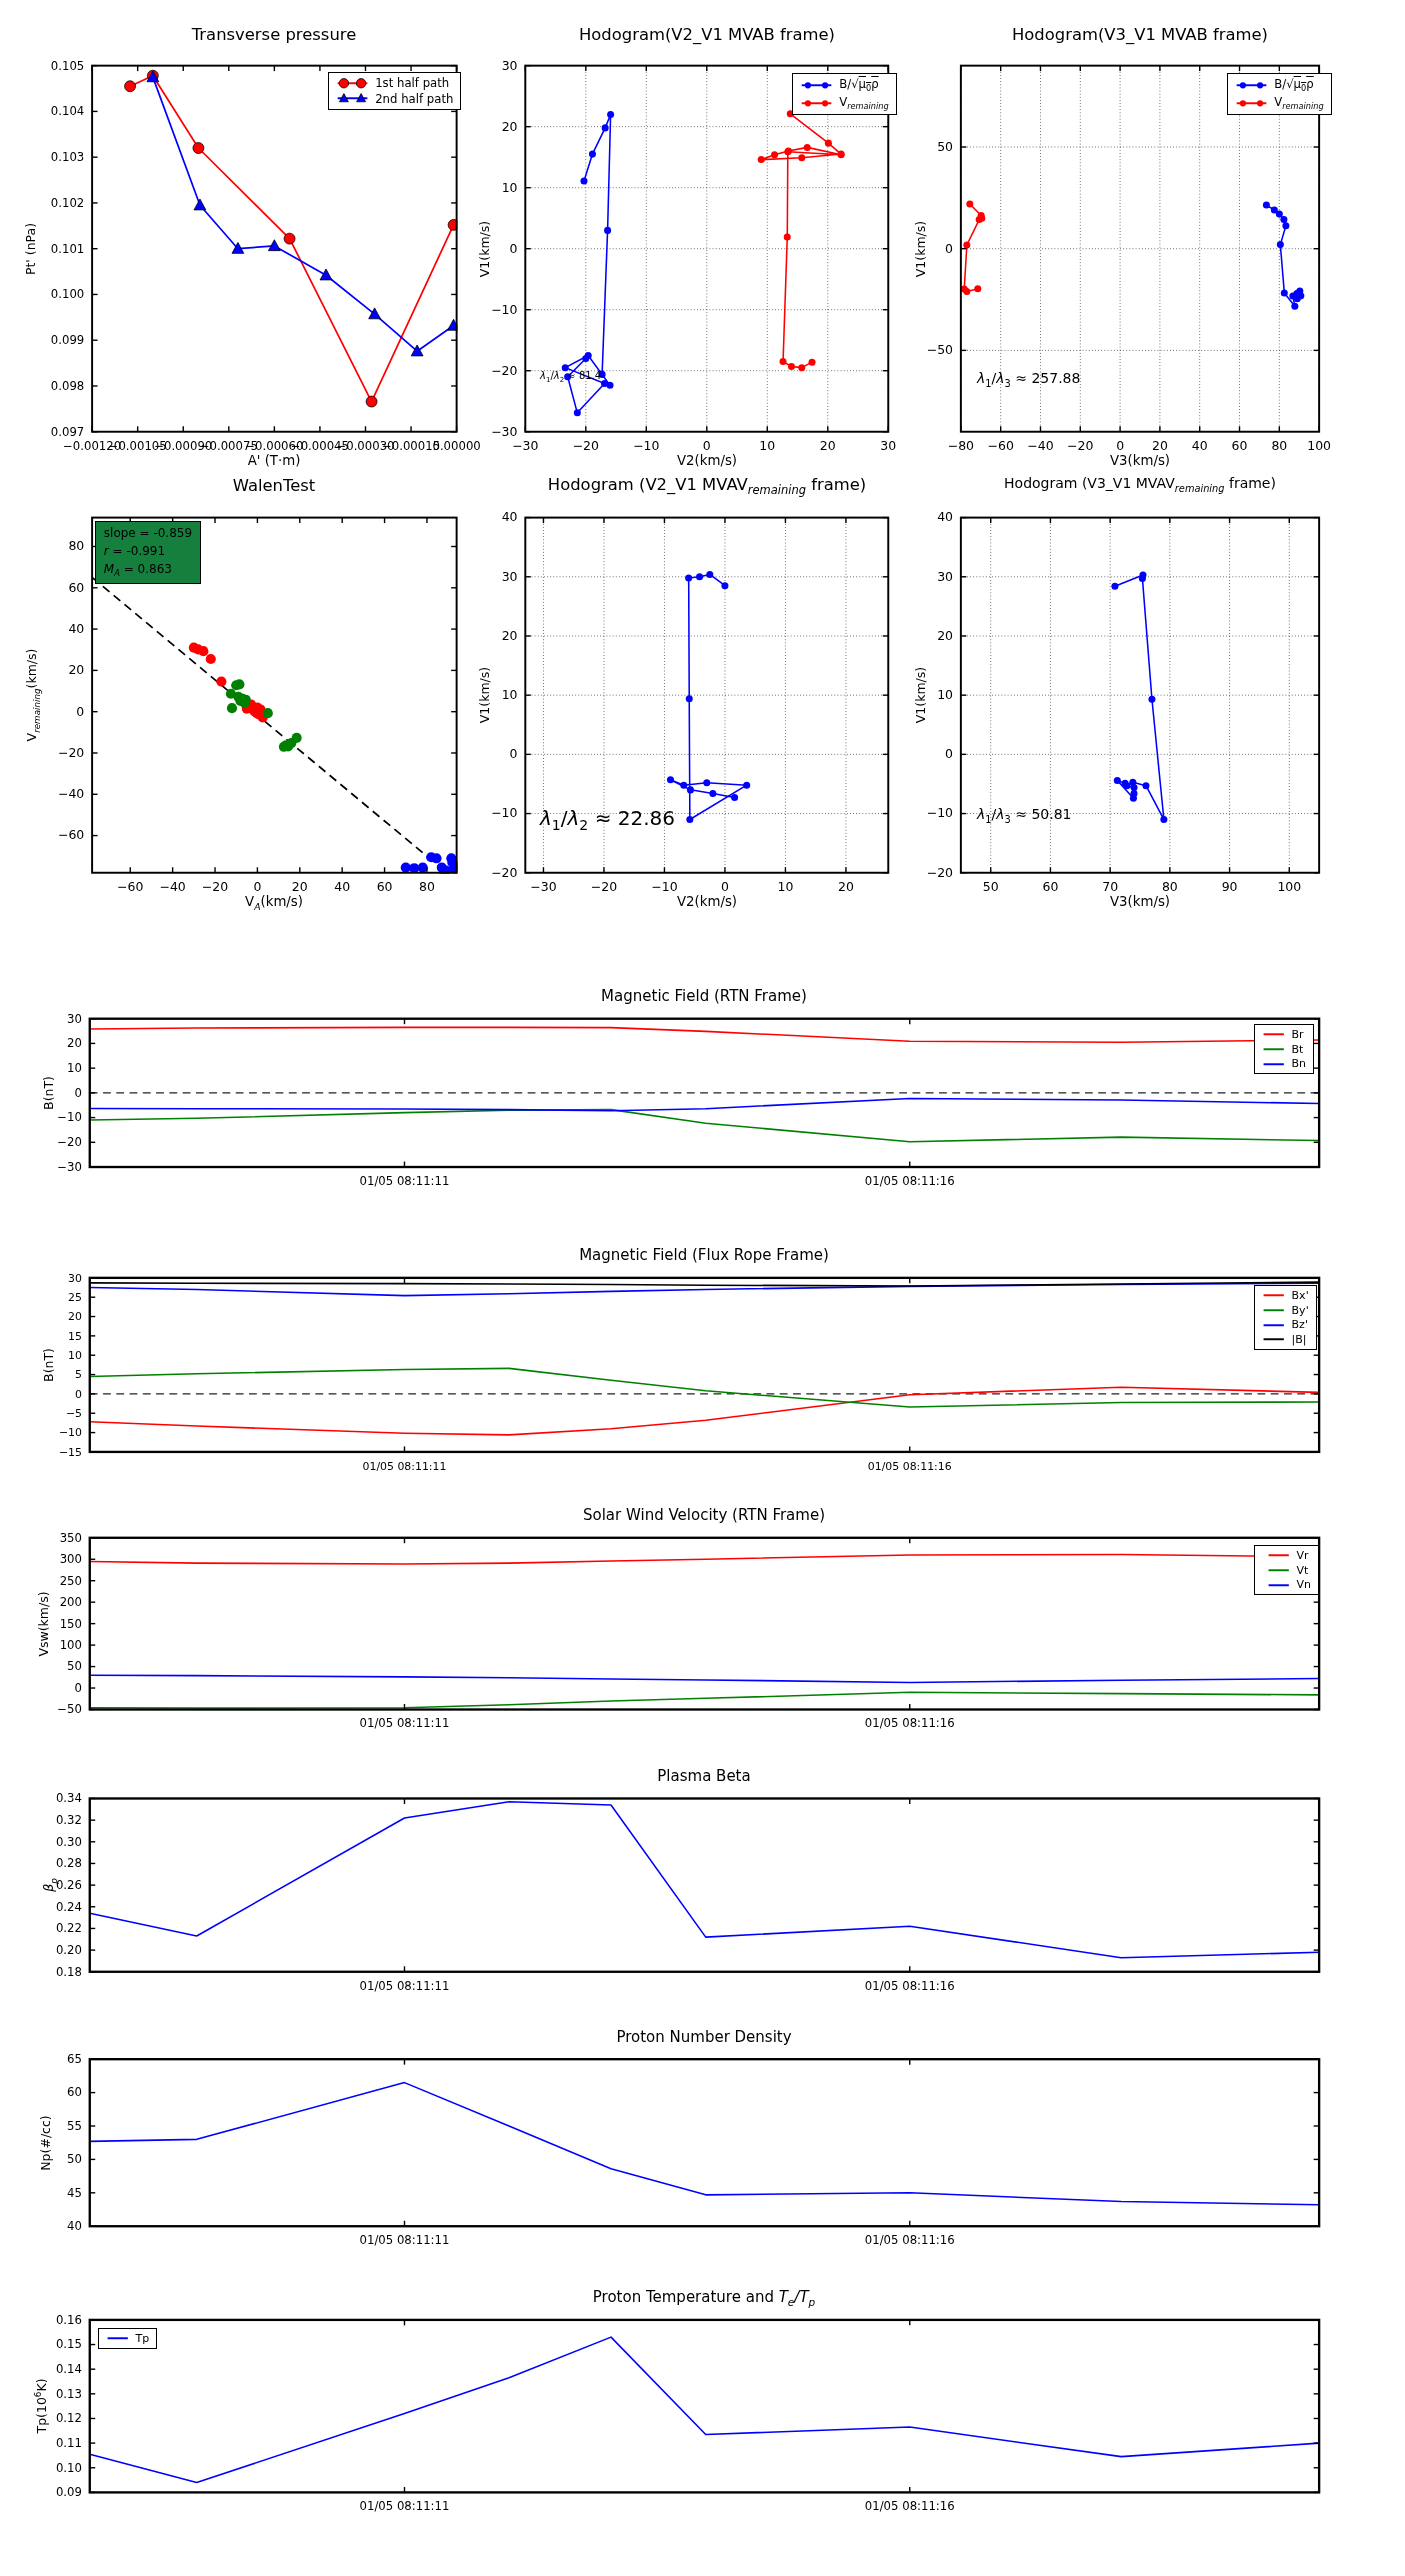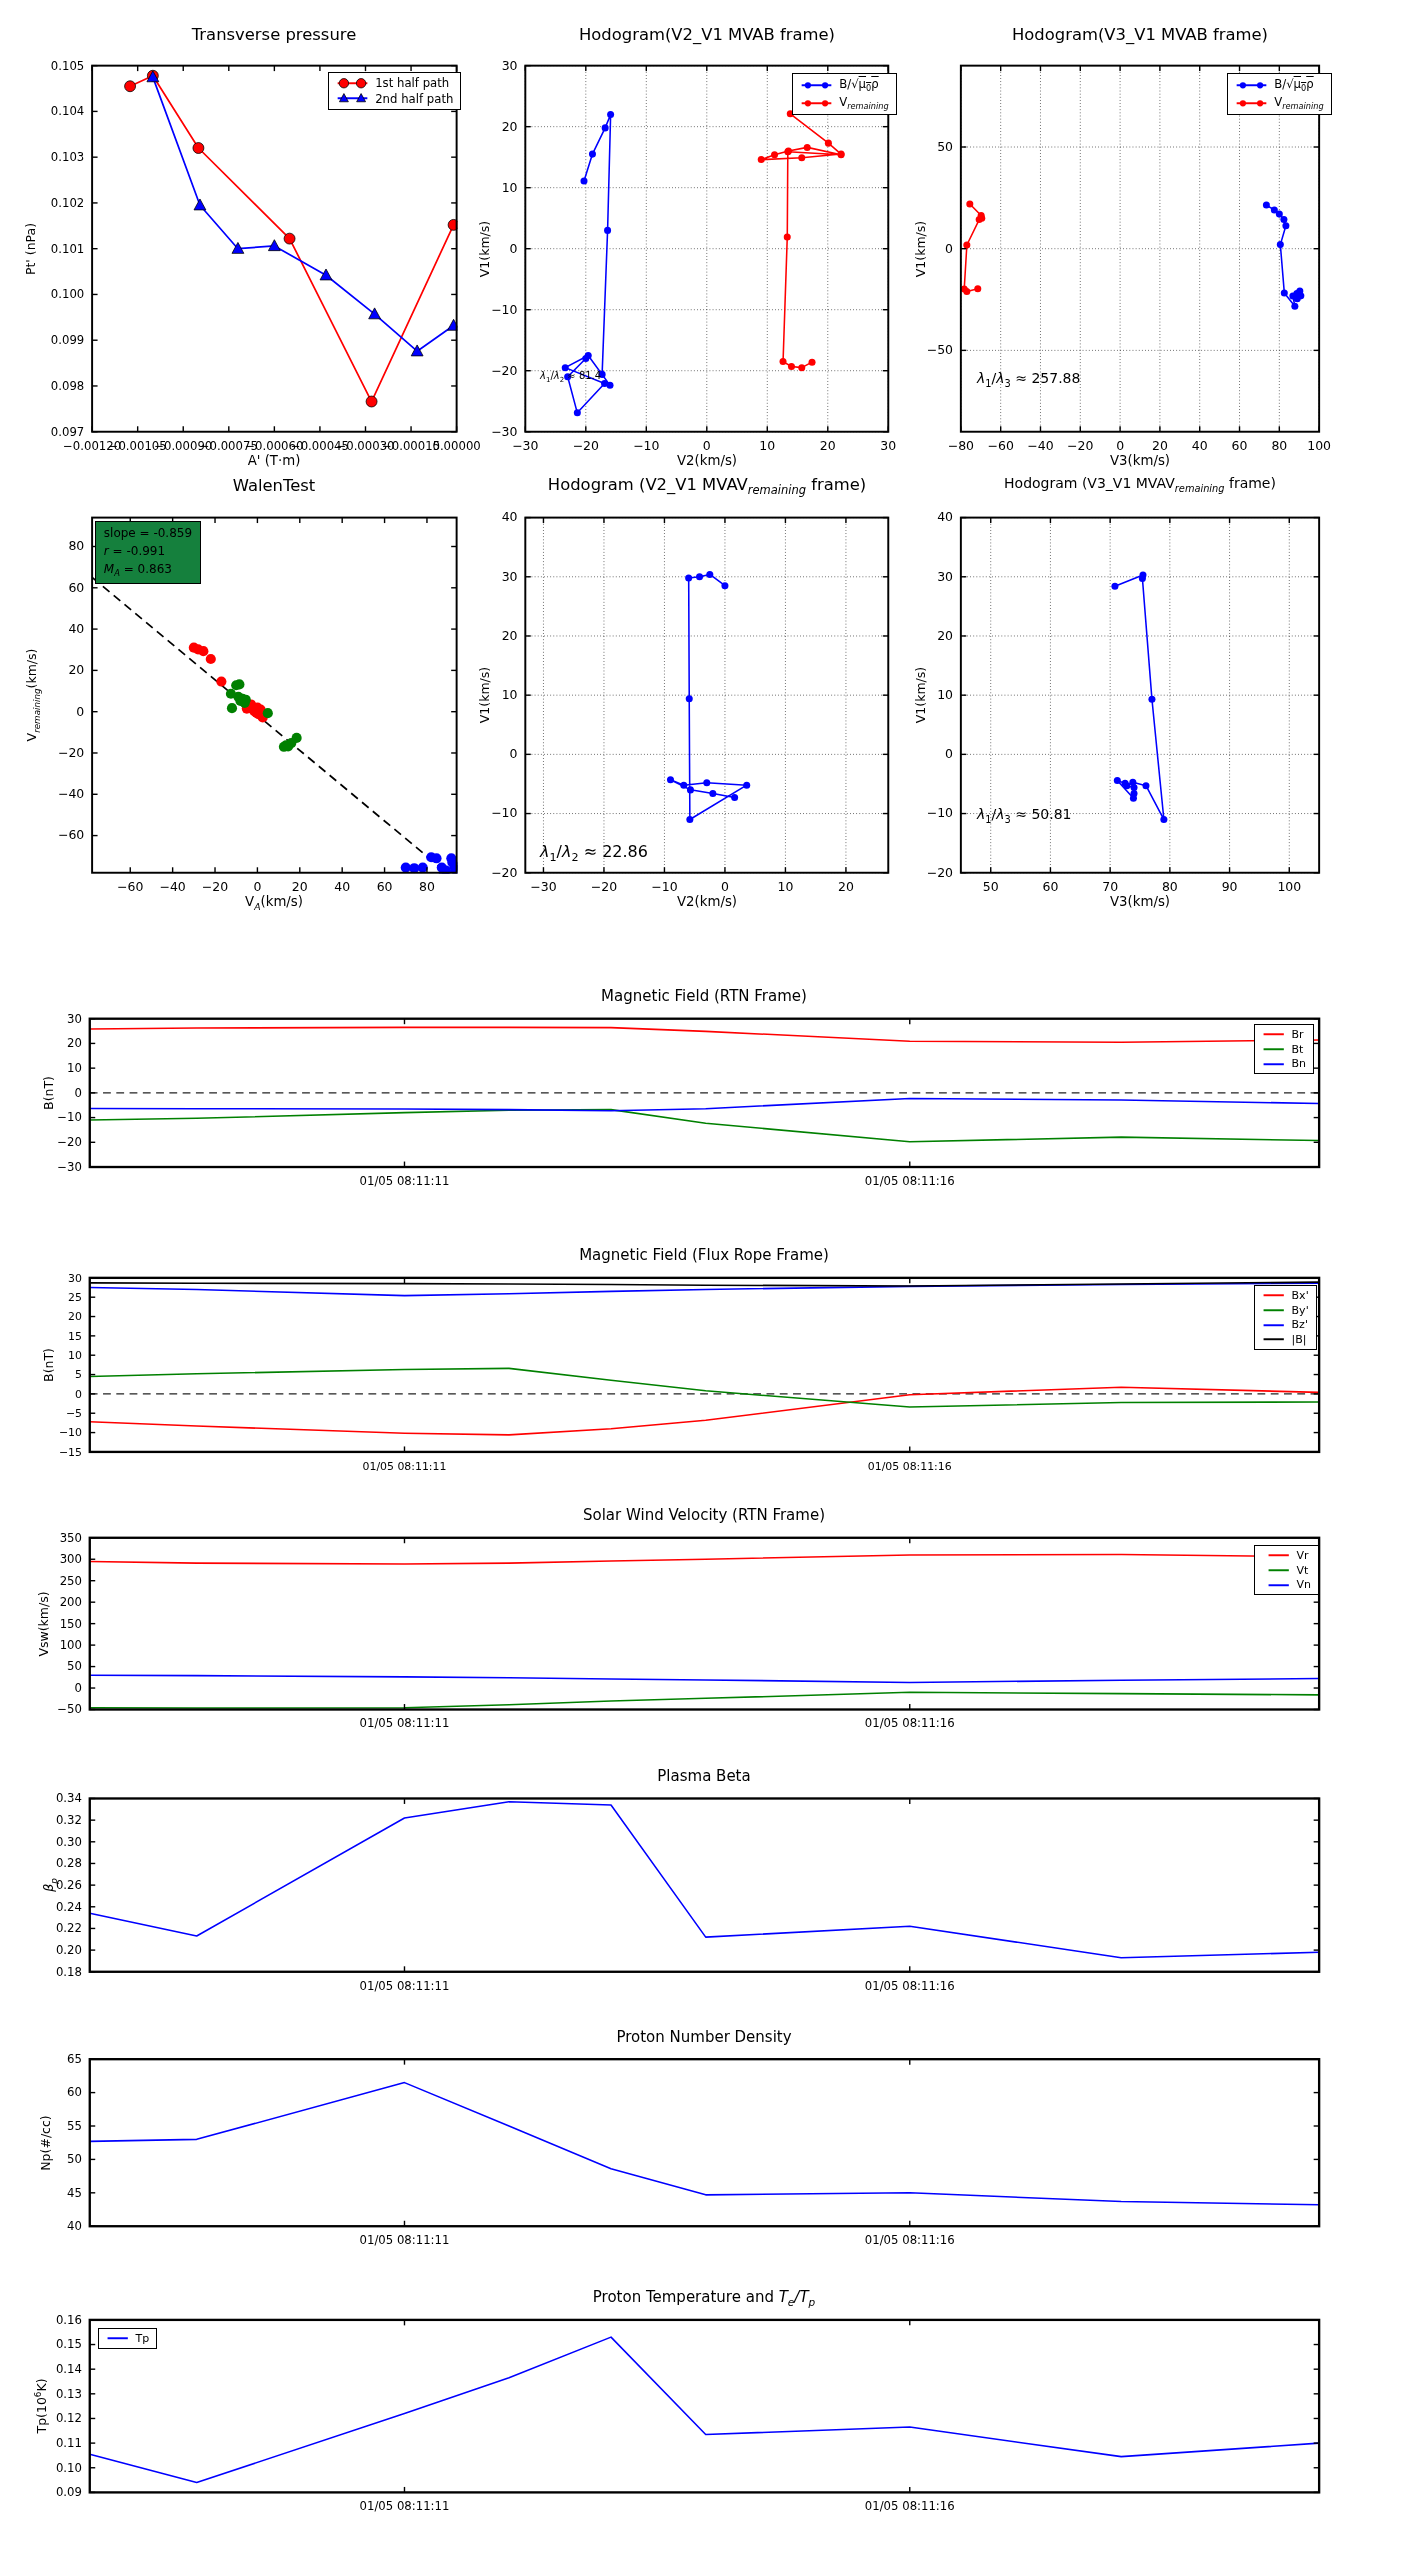--- a/index.html
+++ b/index.html
@@ -843,21 +843,21 @@
       <div class="xlabel" style="left: 274px; top: 894px;">V<i><sub>A</sub></i>(km/s)</div>
       <div class="ylabel" style="left: 33px; top: 695px;">V<sub><i>remaining</i></sub>(km/s)</div>
       <div class="statbox" style="left: 95px; top: 521px;">
         <div>slope = -0.859</div>
         <div><i>r</i> = -0.991</div>
         <div><i>M<sub>A</sub></i> = 0.863</div>
       </div>
       <div class="ctitle" style="left: 707px; top: 475px; font-size: 16.4px;">Hodogram (V2_V1 MVAV<sub><i>remaining</i></sub> frame)</div>
       <div class="xlabel" style="left: 707px; top: 894px;">V2(km/s)</div>
       <div class="ylabel" style="left: 484px; top: 695px;">V1(km/s)</div>
-      <div class="anno" style="left: 540px; top: 806px; font-size: 16px; margin-top: 36px;"><i>λ</i><sub>1</sub>/<i>λ</i><sub>2</sub> ≈ 22.86</div>
+      <div class="anno" style="left: 540px; top: 806px; font-size: 20px;"><i>λ</i><sub>1</sub>/<i>λ</i><sub>2</sub> ≈ 22.86</div>
       <div class="ctitle" style="left: 1140px; top: 475px; font-size: 14px;">Hodogram (V3_V1 MVAV<sub><i>remaining</i></sub> frame)</div>
       <div class="xlabel" style="left: 1140px; top: 894px;">V3(km/s)</div>
       <div class="ylabel" style="left: 920px; top: 695px;">V1(km/s)</div>
       <div class="anno" style="left: 977px; top: 806px; font-size: 14px;"><i>λ</i><sub>1</sub>/<i>λ</i><sub>3</sub> ≈ 50.81</div>
       <div class="ctitle" style="left: 704px; top: 987px; font-size: 15px;">Magnetic Field (RTN Frame)</div>
       <div class="ylabel" style="left: 48px; top: 1093px;">B(nT)</div>
       <div class="legend" style="left: 1254px; top: 1024px; font-size: 11px;">
         <div class="lg-entry">
           <svg width="23.4" height="12.5" viewBox="0 0 30 16">
             <line x1="2" y1="8" x2="28" y2="8" stroke="#ff0000" stroke-width="2.5"></line>

